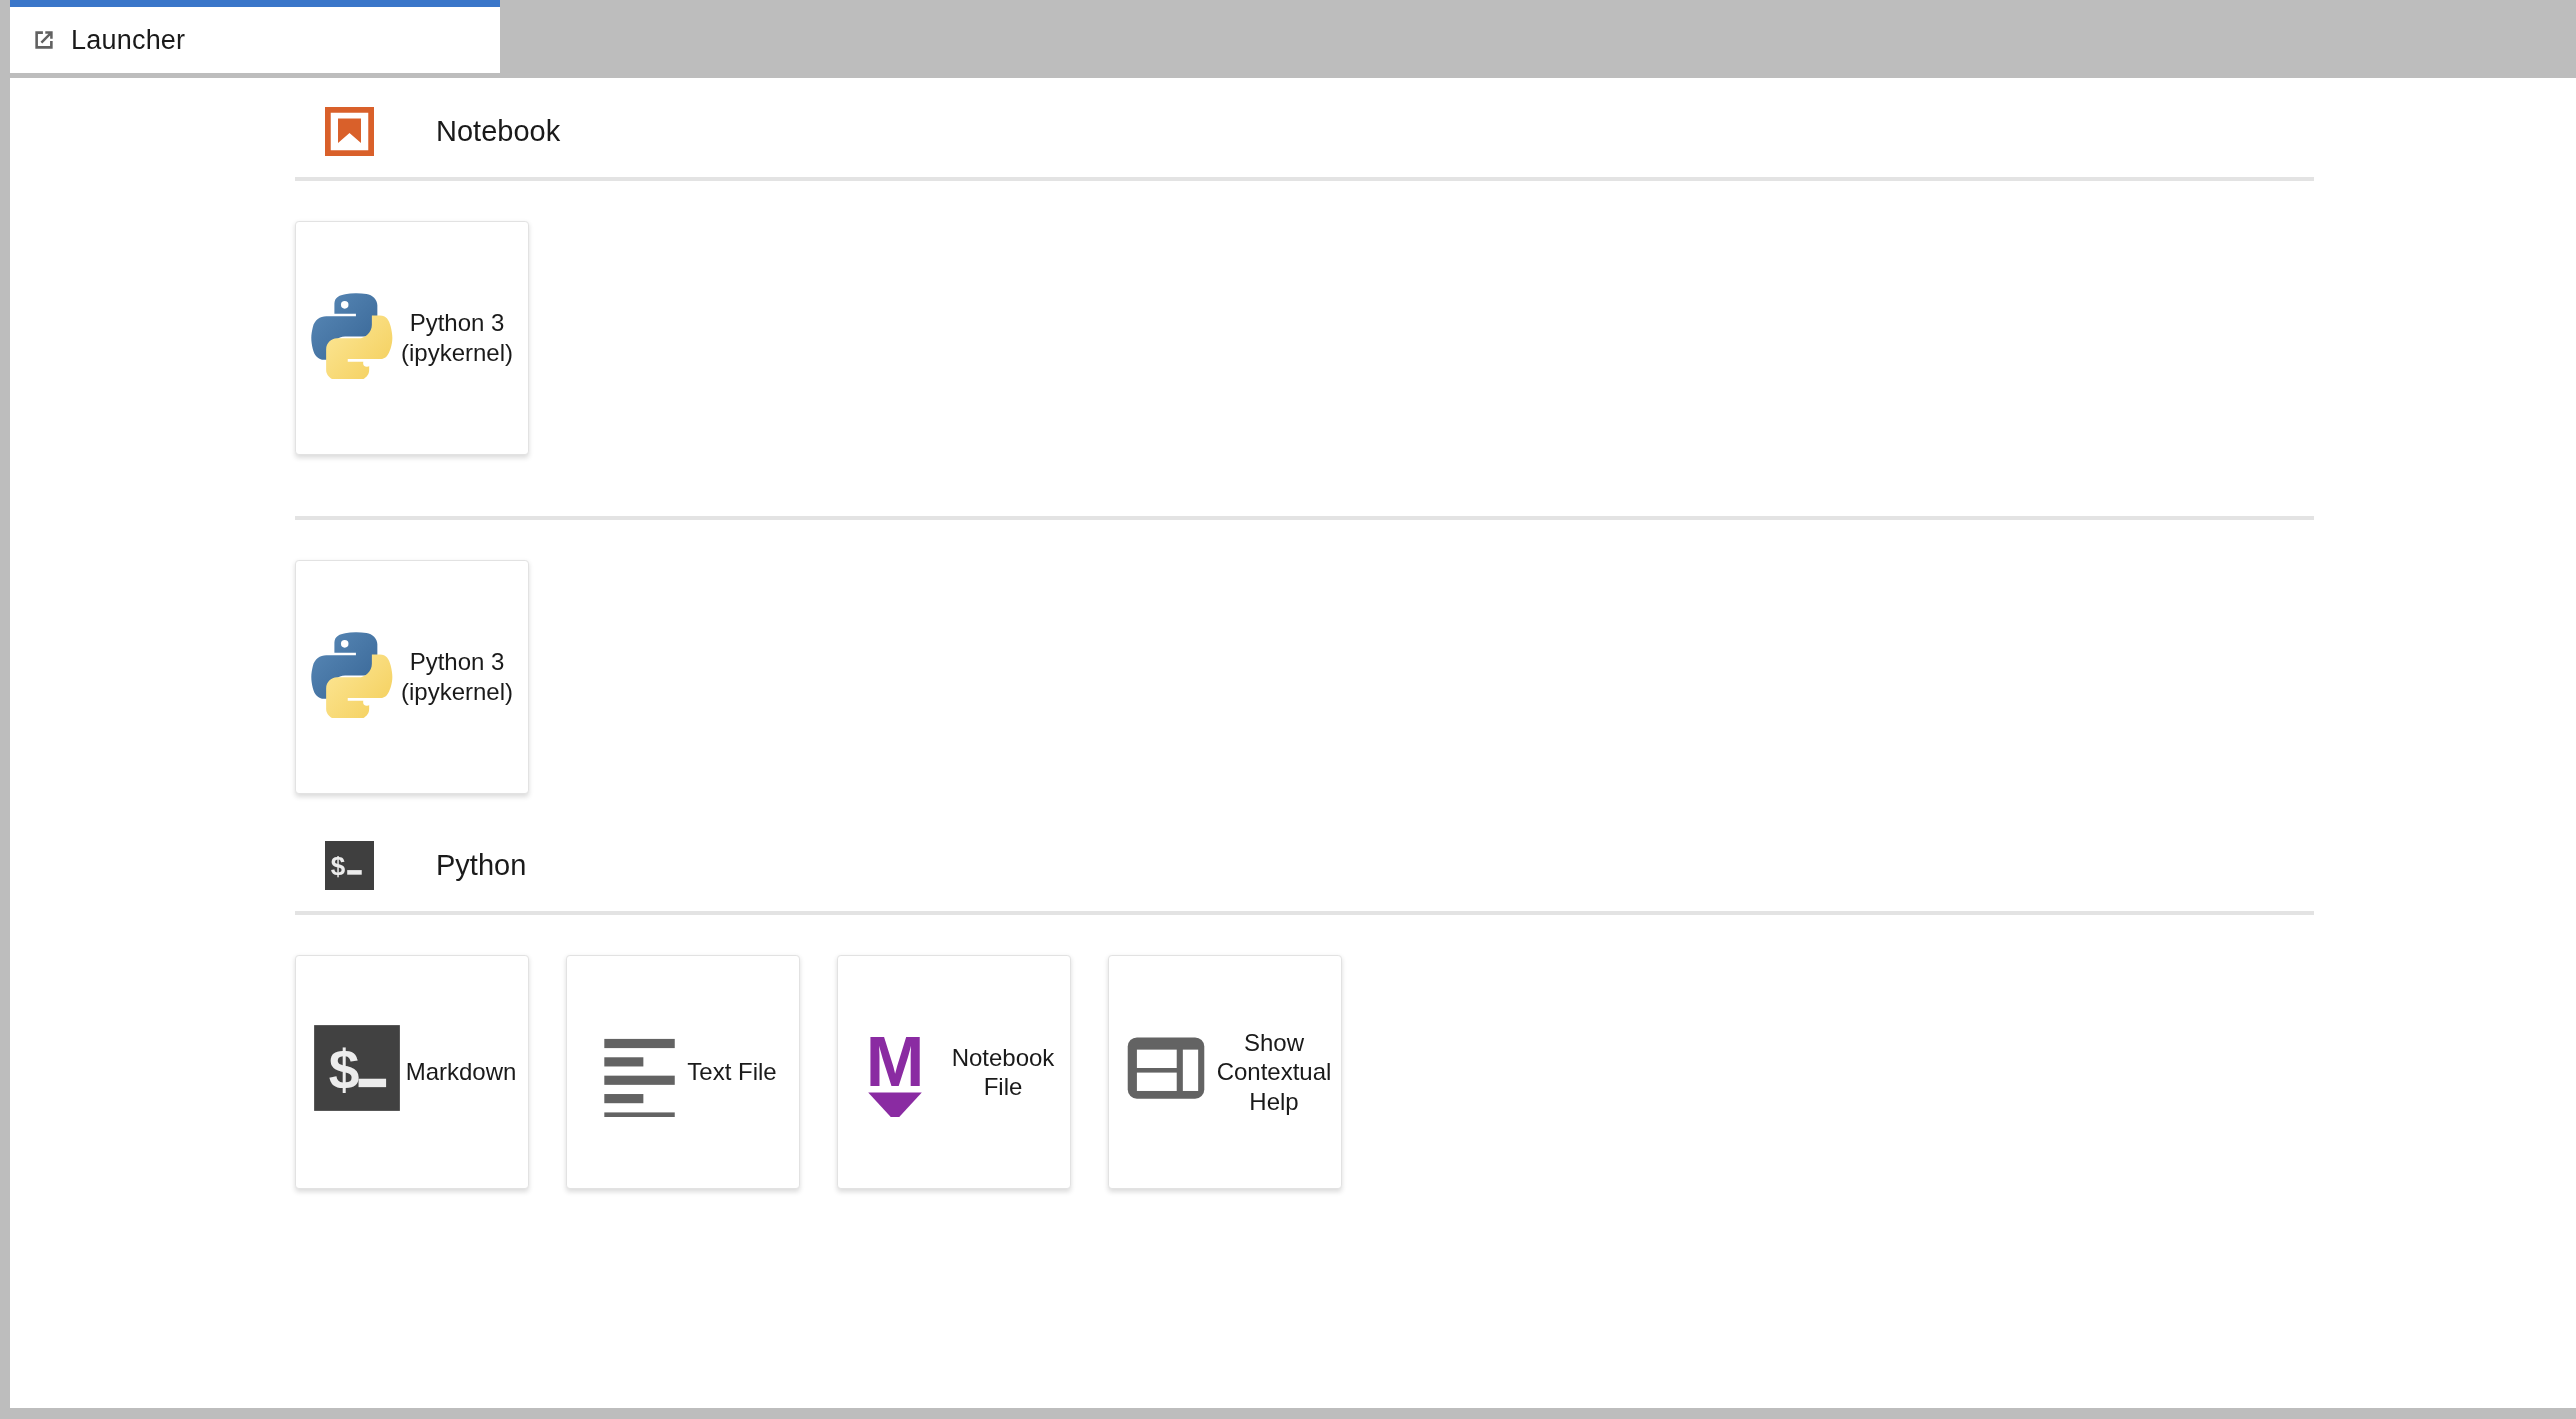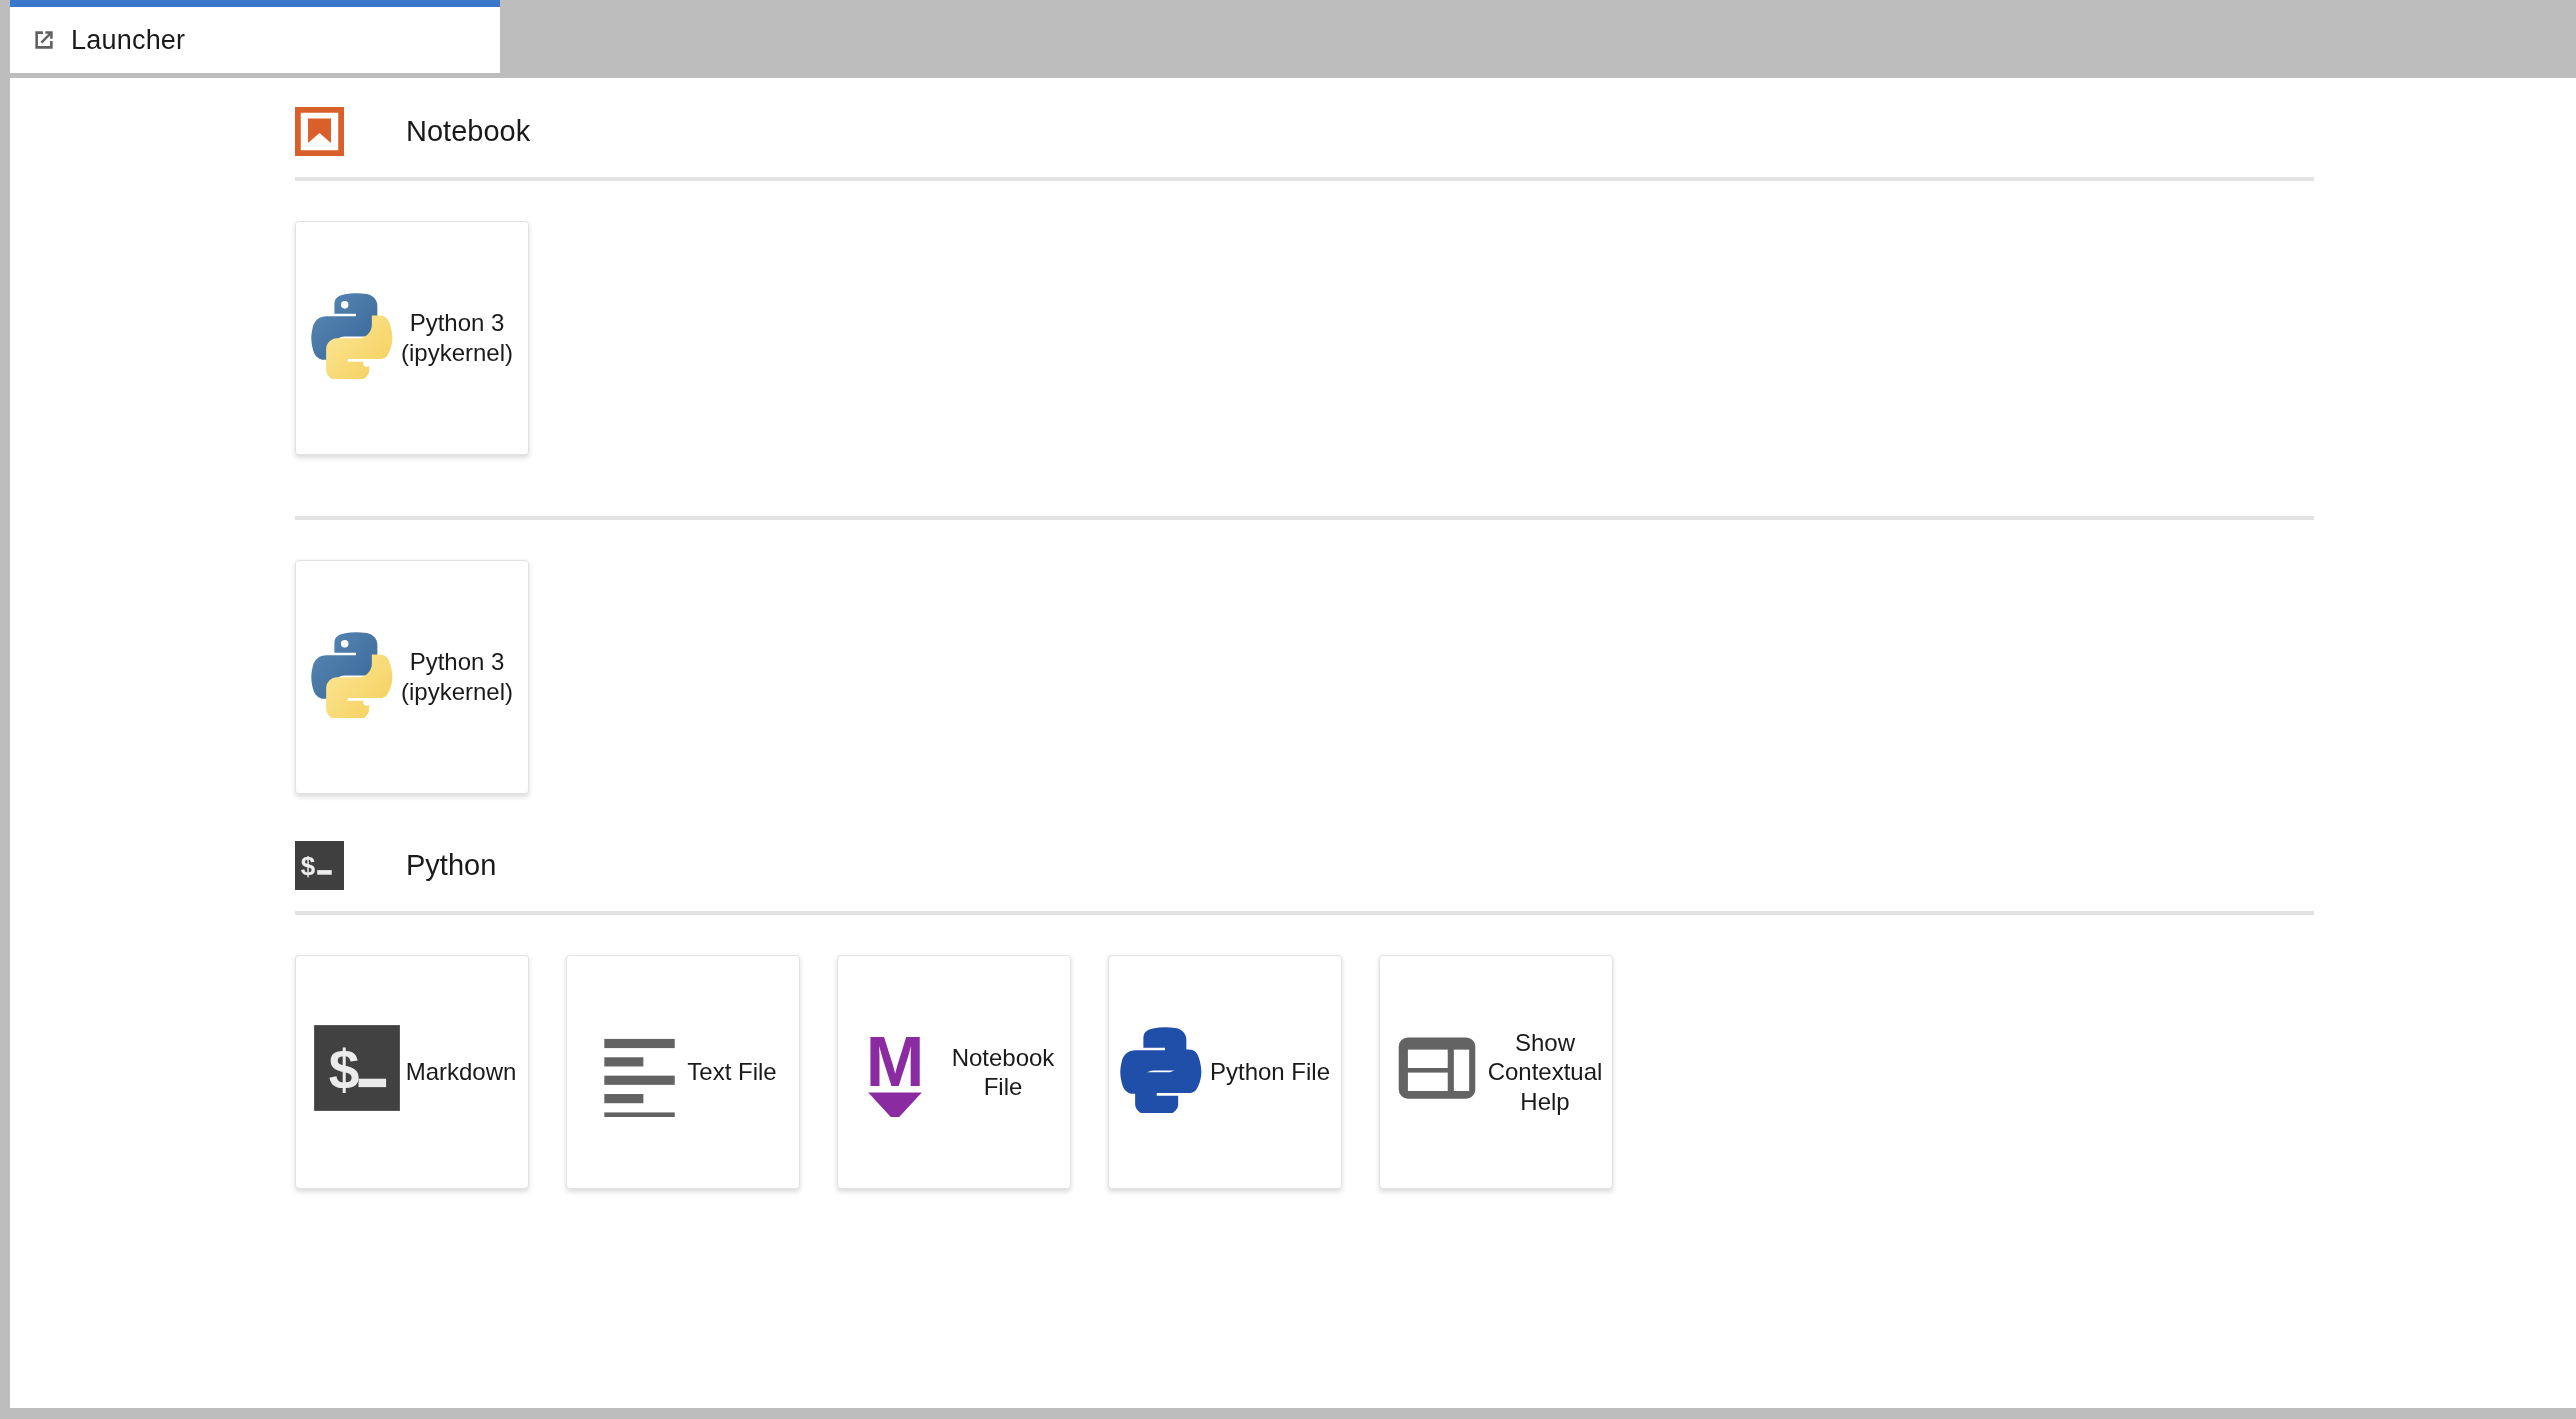--- a/index.html
+++ b/index.html
@@ -100,20 +100,21 @@
     width: 2019px;
   }
 
   .section { margin-top: 0; }
 
   .section-header {
     display: flex;
     align-items: center;
     height: 56px;
     margin-bottom: 0;
+    margin-left: 30px;
   }
 
   .section-icon {
     width: 49px;
     height: 49px;
     flex: 0 0 auto;
     margin-right: 0;
     display: block;
   }
 
@@ -309,29 +310,20 @@
             <div class="card">
               <span class="card-icon-wrap">
                 <svg viewBox="0 0 128 128" width="98" height="98" aria-hidden="true">
                   <text x="64" y="88" font-family="'Liberation Sans', sans-serif" font-size="92" font-weight="bold" fill="#8a2ba2" text-anchor="middle">M</text>
                   <path d="M29 96 L99 96 L64 134 Z" fill="#8a2ba2"></path>
                 </svg>
               </span>
               <span class="card-label">Notebook File</span>
             </div>
 
-            <div class="card">
-              <span class="card-icon-wrap">
-                <svg viewBox="0 0 110 110" width="90" height="90" aria-hidden="true">
-                  <path fill="#1f4fa8" d="M54.3 5.2c-4.5 0-8.8.4-12.6 1.1-11.1 2-13.1 6.1-13.1 13.7v10.1h26.3v3.3H18.7c-7.7 0-14.4 4.6-16.5 13.3-2.4 10-2.5 16.2 0 26.6 1.9 7.8 6.3 13.3 14 13.3h9V74.5c0-8.7 7.6-16.4 16.5-16.4h26.2c7.3 0 13.2-6.1 13.2-13.5V20c0-7.2-6.1-12.6-13.2-13.8-4.5-.7-9.2-1.1-13.6-1z"></path>
-                  <path fill="#1f4fa8" d="M86.4 33.4v12.2c0 9.1-7.7 16.7-16.5 16.7H43.7c-7.2 0-13.2 6.2-13.2 13.5v25.3c0 7.2 6.3 11.4 13.2 13.5 8.3 2.4 16.3 2.9 26.2 0 6.6-1.9 13.2-5.8 13.2-13.5V90.9H56.9v-3.3h39.3c7.7 0 10.5-5.3 13.2-13.3 2.8-8.3 2.6-16.2 0-26.6-1.9-7.6-5.5-13.3-13.2-13.3h-9.8z" transform="translate(-12 -2)"></path>
-                </svg>
-              </span>
-              <span class="card-label">Python File</span>
-            </div>
 
             <div class="card">
               <span class="card-icon-wrap">
                 <svg viewBox="0 0 128 128" width="98" height="98" aria-hidden="true">
                   <rect x="14" y="24" width="100" height="80" rx="12" ry="12" fill="#636363"></rect>
                   <rect x="26" y="40" width="52" height="24" fill="#ffffff"></rect>
                   <rect x="26" y="70" width="52" height="24" fill="#ffffff"></rect>
                   <rect x="86" y="40" width="20" height="54" fill="#ffffff"></rect>
                 </svg>
               </span>

